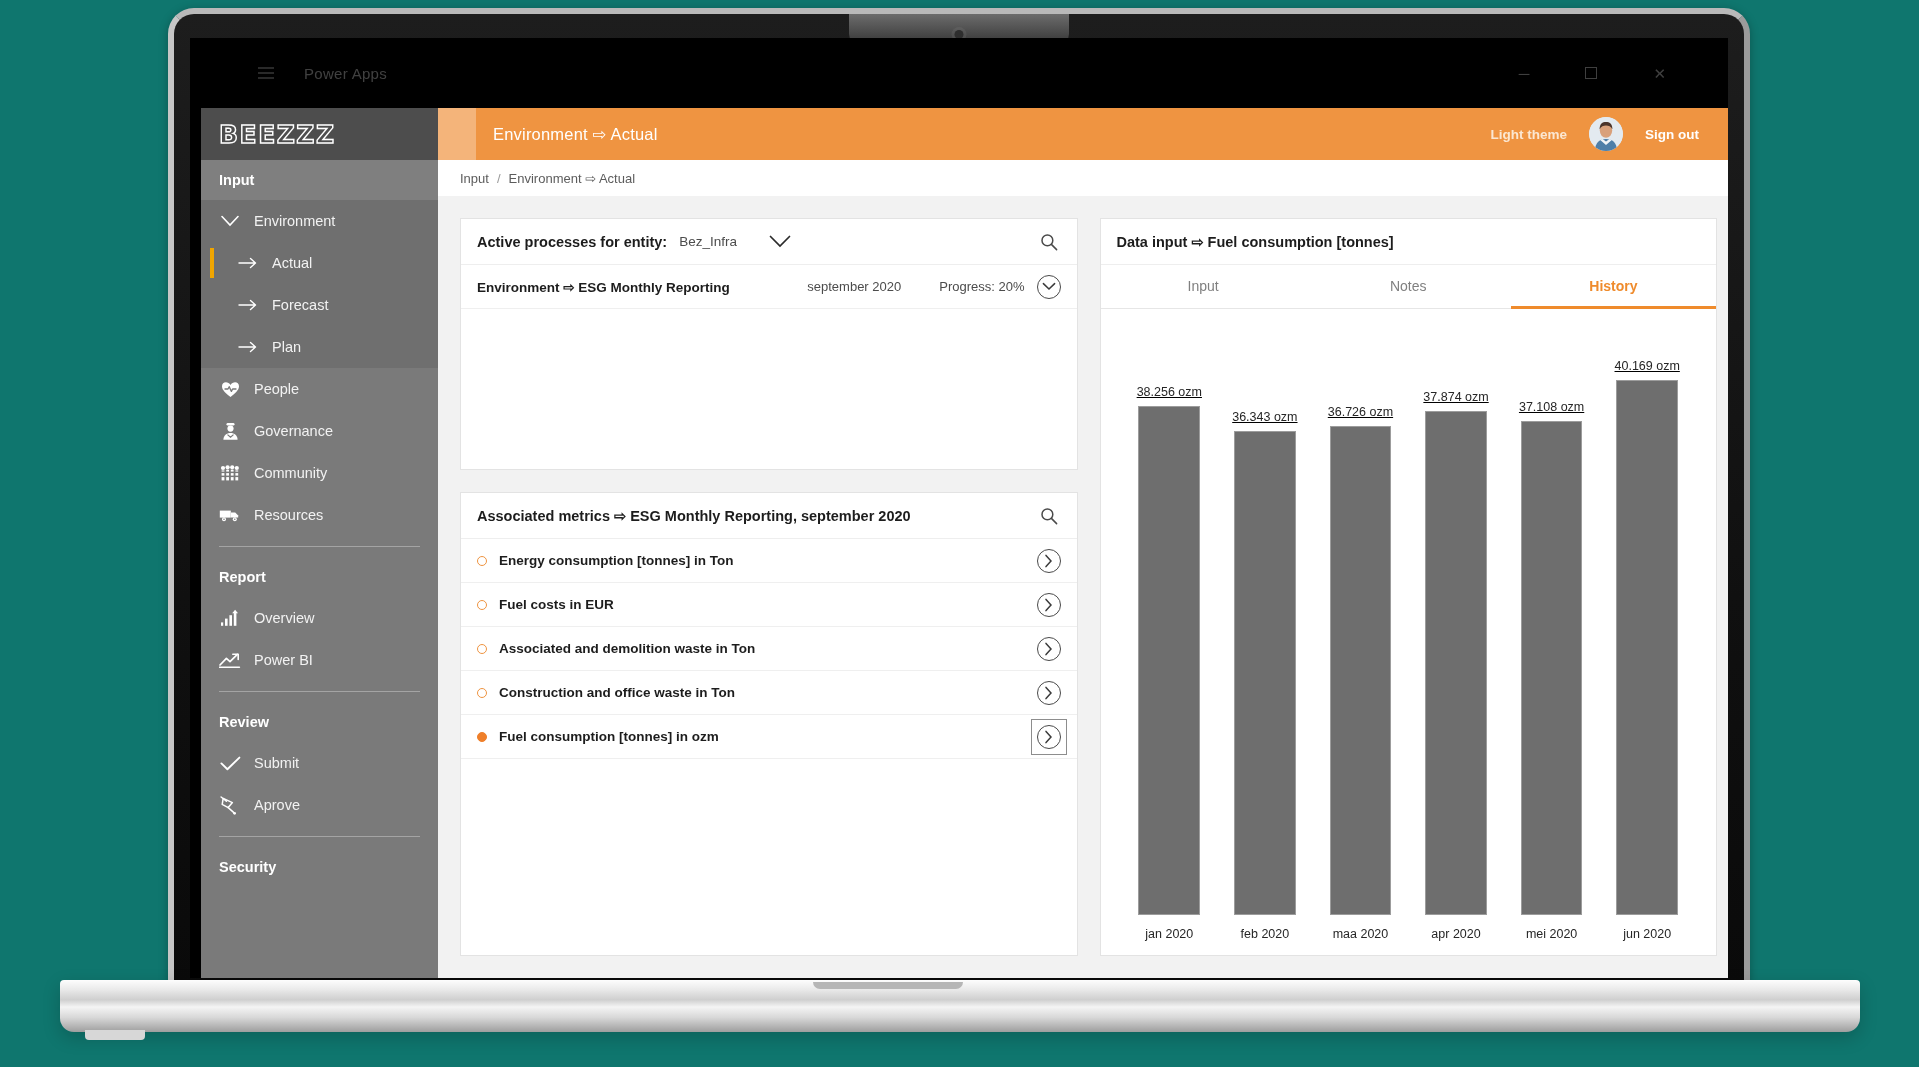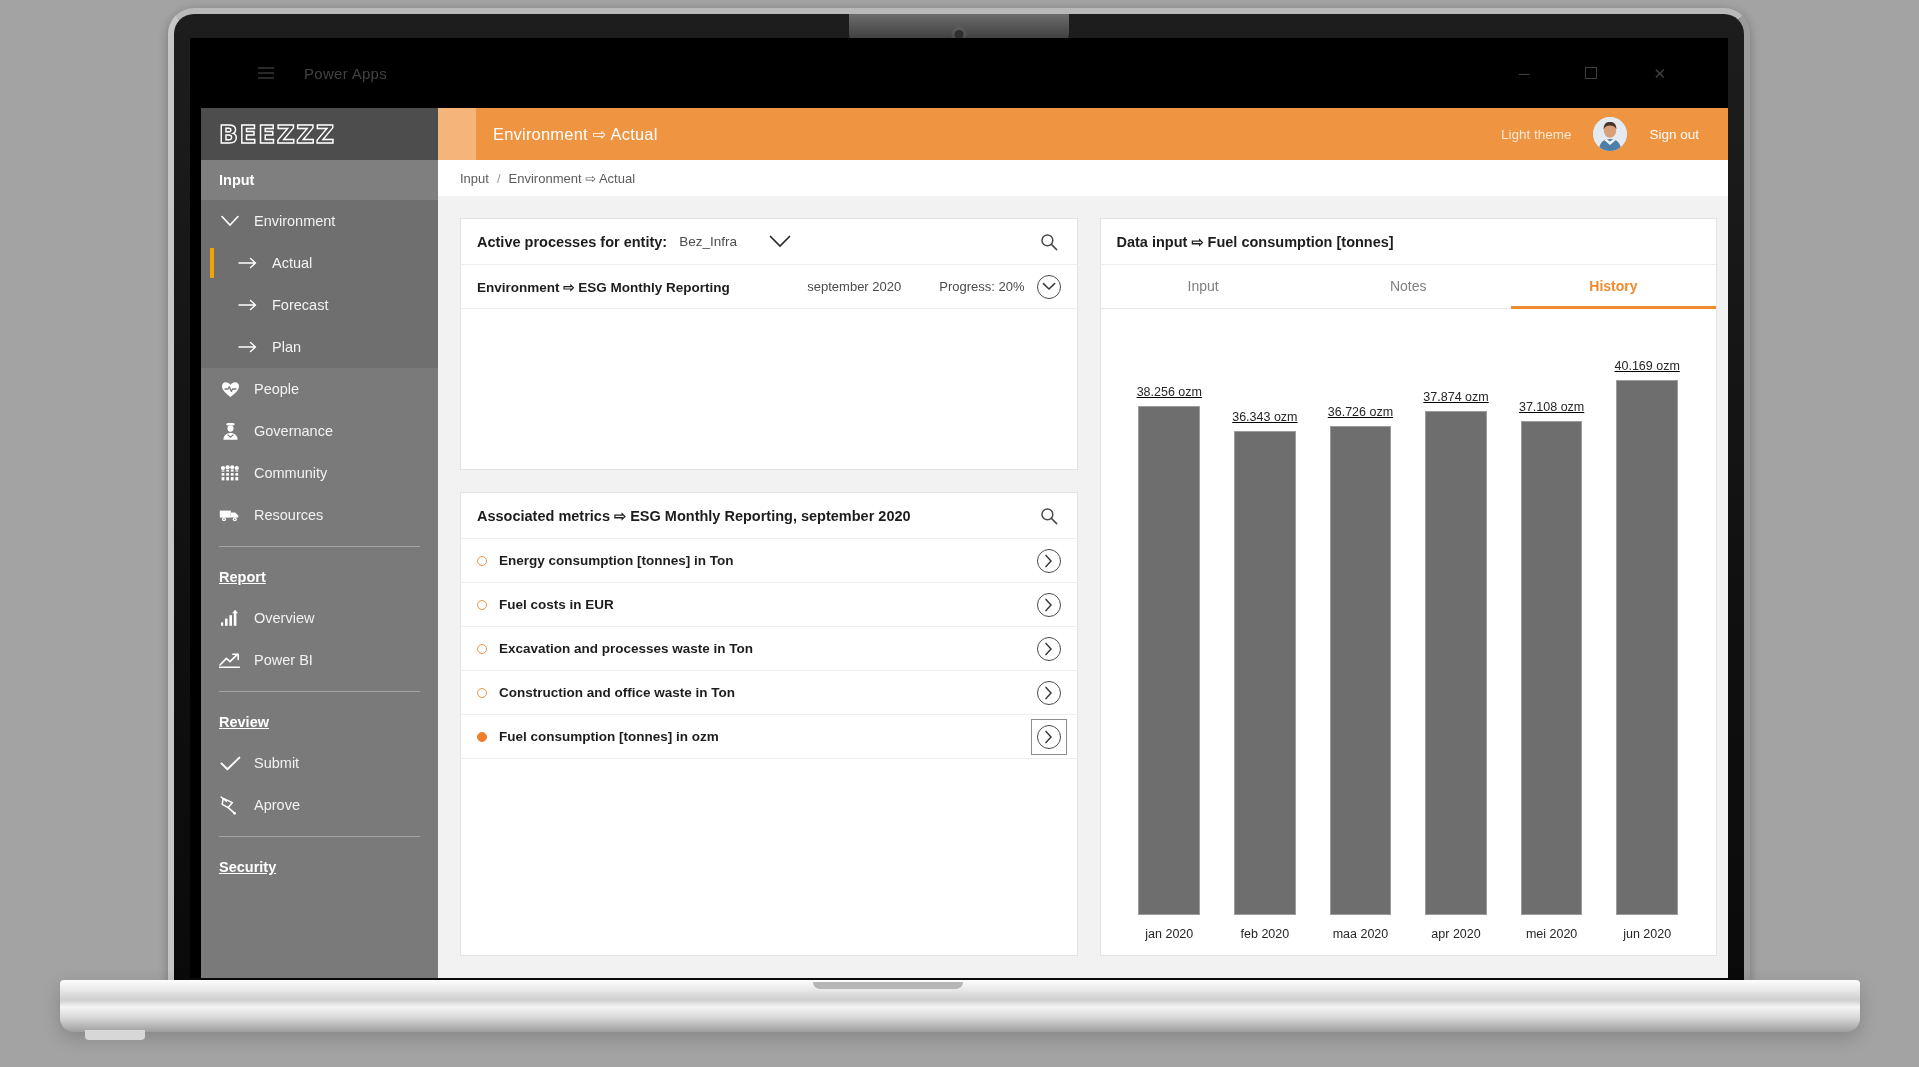--- a/index.html
+++ b/index.html
@@ -10,21 +10,21 @@
     overflow: hidden;
     background: #ffffff;
     font-family: "Liberation Sans", sans-serif;
   }
 
   
   #stage {
     position: relative;
     width: 1919px;
     height: 1067px;
-    background: #a3a3a3;
+    background: #0f766e;
   }
 
   #laptop-lid {
     position: absolute;
     left: 168px;
     top: 8px;
     width: 1582px;
     height: 978px;
     background: linear-gradient(180deg, #1d1d1d 0%, #101010 60%, #0a0a0a 100%);
     border-radius: 26px 26px 6px 6px;
@@ -180,21 +180,21 @@
     font-family: "DejaVu Sans", sans-serif;
   }
 
   .nav-section-title {
     padding: 12px 18px 12px 18px;
     font-weight: 700;
     font-size: 14.5px;
     color: #ffffff;
     background: #7f7f7f;
   }
-  .nav-section-title.plain { background: transparent; text-decoration: underline; }
+  .nav-section-title.plain { background: transparent; }
 
   .nav-item {
     display: flex;
     align-items: center;
     gap: 13px;
     padding: 11px 18px;
     cursor: pointer;
     position: relative;
     color: #f2f2f2;
   }
@@ -258,20 +258,21 @@
     color: #ffffff;
     font-size: 16.5px;
     letter-spacing: .2px;
   }
   #topbar-right {
     margin-left: auto;
     display: flex;
     align-items: center;
     gap: 22px;
     padding-right: 40px;
+    font-weight: bold;
   }
   #light-theme { color: #fbe7d2; font-size: 13.5px; cursor: pointer; }
   #avatar {
     width: 34px; height: 34px;
     border-radius: 50%;
     background: #dfe6ec;
     overflow: hidden;
     position: relative;
     cursor: pointer;
     flex: 0 0 34px;
@@ -747,21 +748,21 @@
                 <span class="head-spacer"></span>
                 <span class="circle-btn">
                   <svg width="9" height="14" viewBox="0 0 9 14">
                       <path d="M2 1.4 L7 7 L2 12.6" stroke="#3a3a3a" stroke-width="1.5" fill="none" stroke-linecap="round"></path>
                     </svg>
                 </span>
               </div>
 
               <div class="row">
                 <span class="dot"></span>
-                <span class="metric-label">Excavation and processes waste in Ton</span>
+                <span class="metric-label">Associated and demolition waste in Ton</span>
                 <span class="head-spacer"></span>
                 <span class="circle-btn">
                   <svg width="9" height="14" viewBox="0 0 9 14">
                       <path d="M2 1.4 L7 7 L2 12.6" stroke="#3a3a3a" stroke-width="1.5" fill="none" stroke-linecap="round"></path>
                     </svg>
                 </span>
               </div>
 
               <div class="row">
                 <span class="dot"></span>

